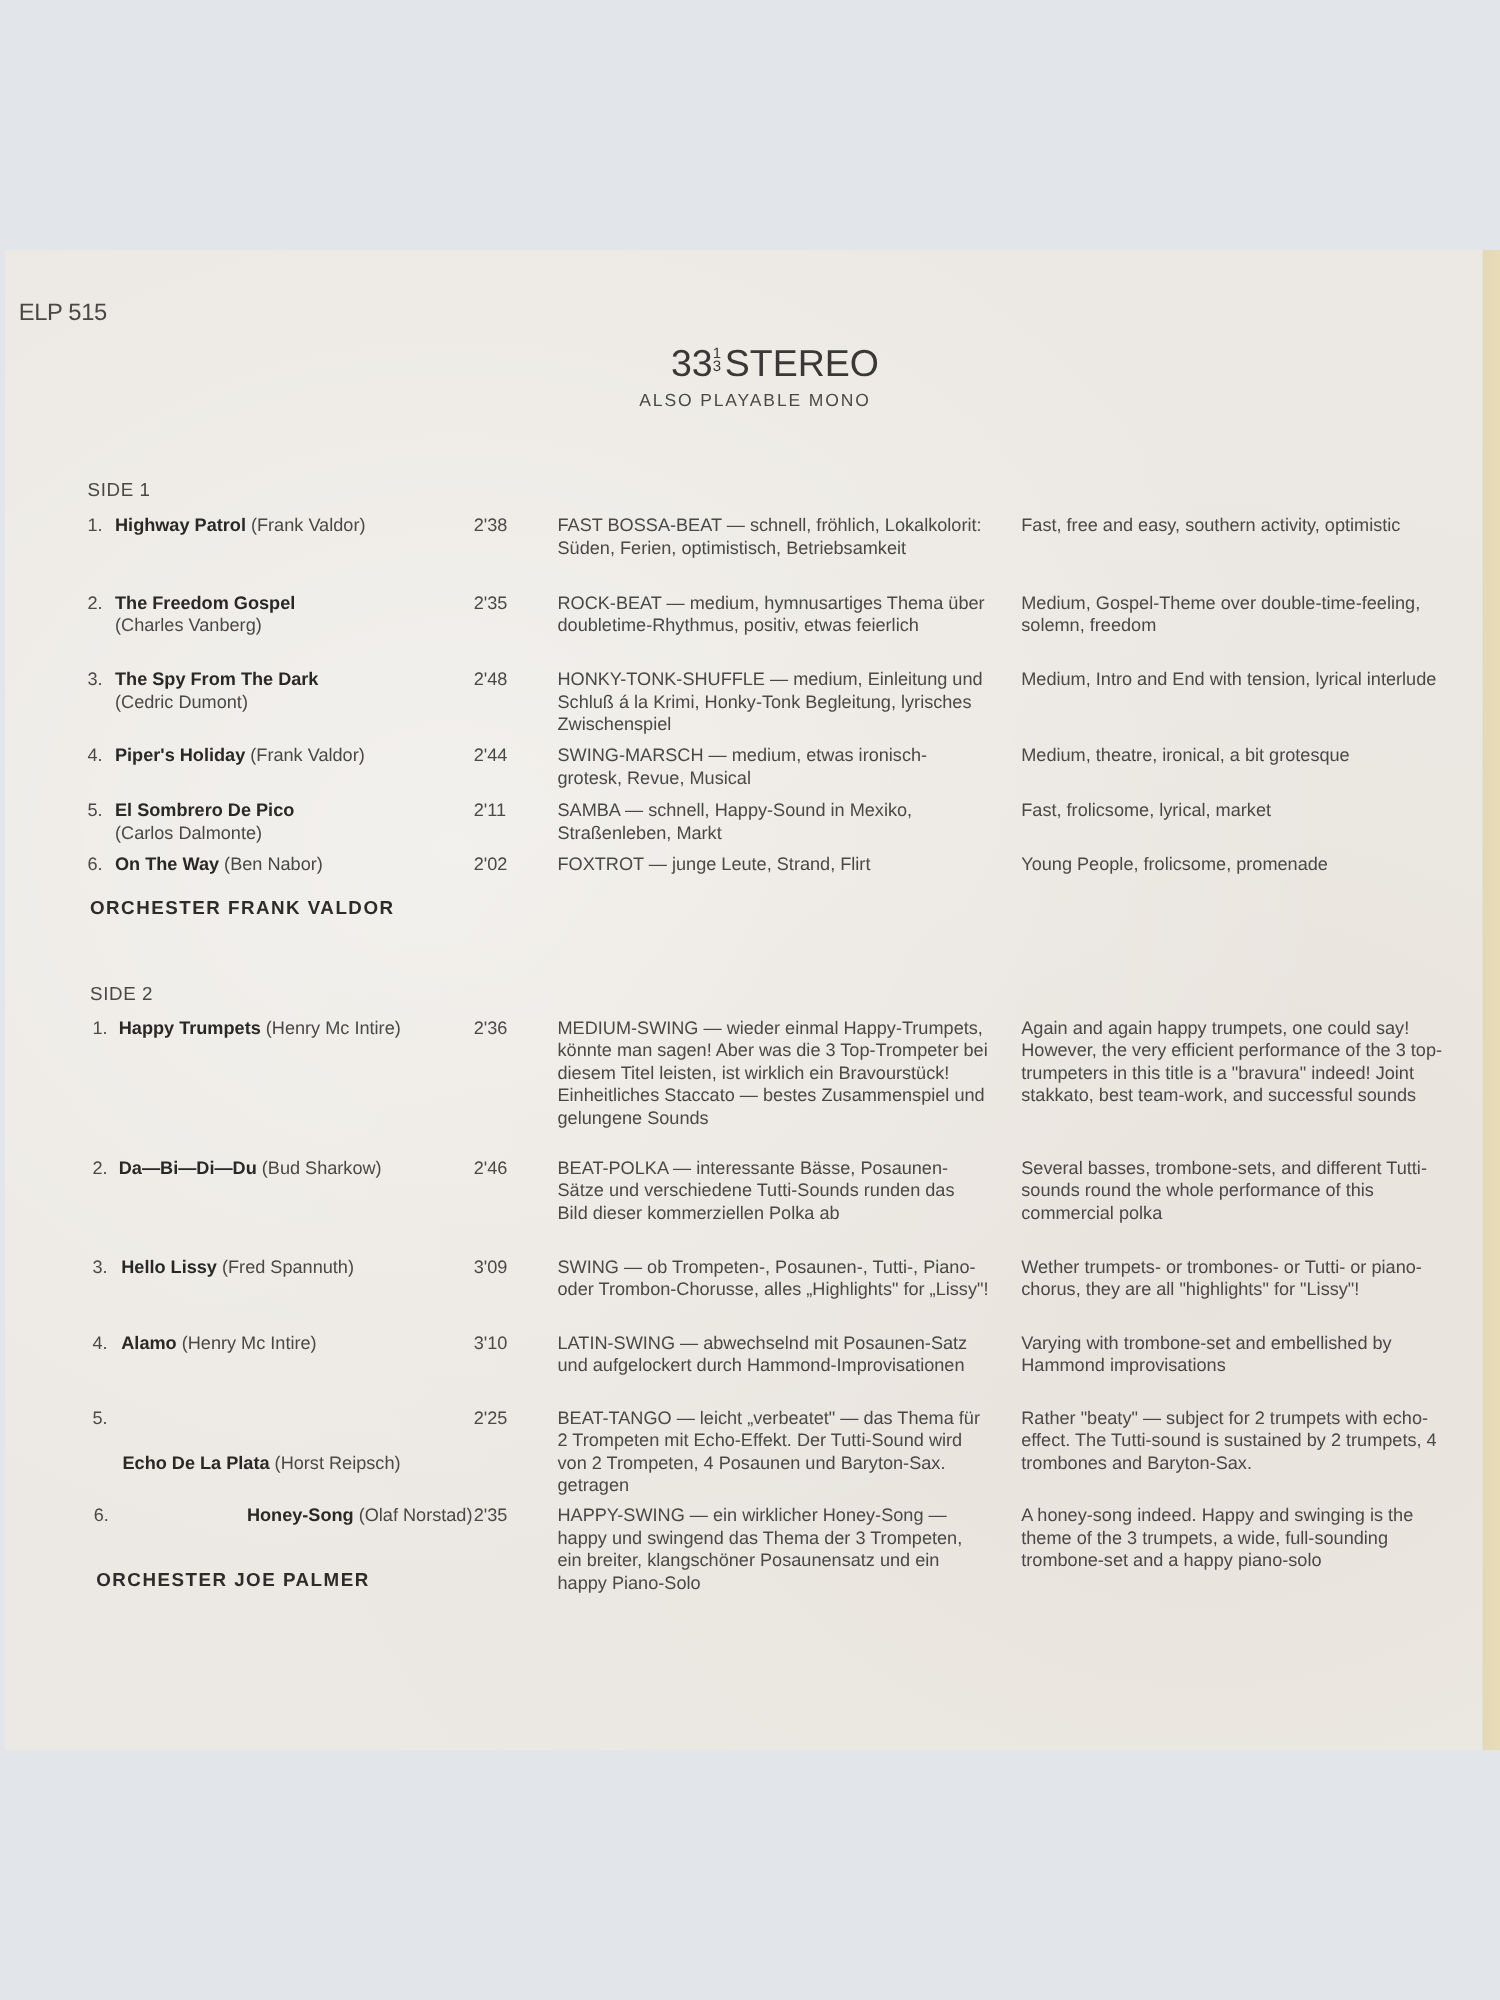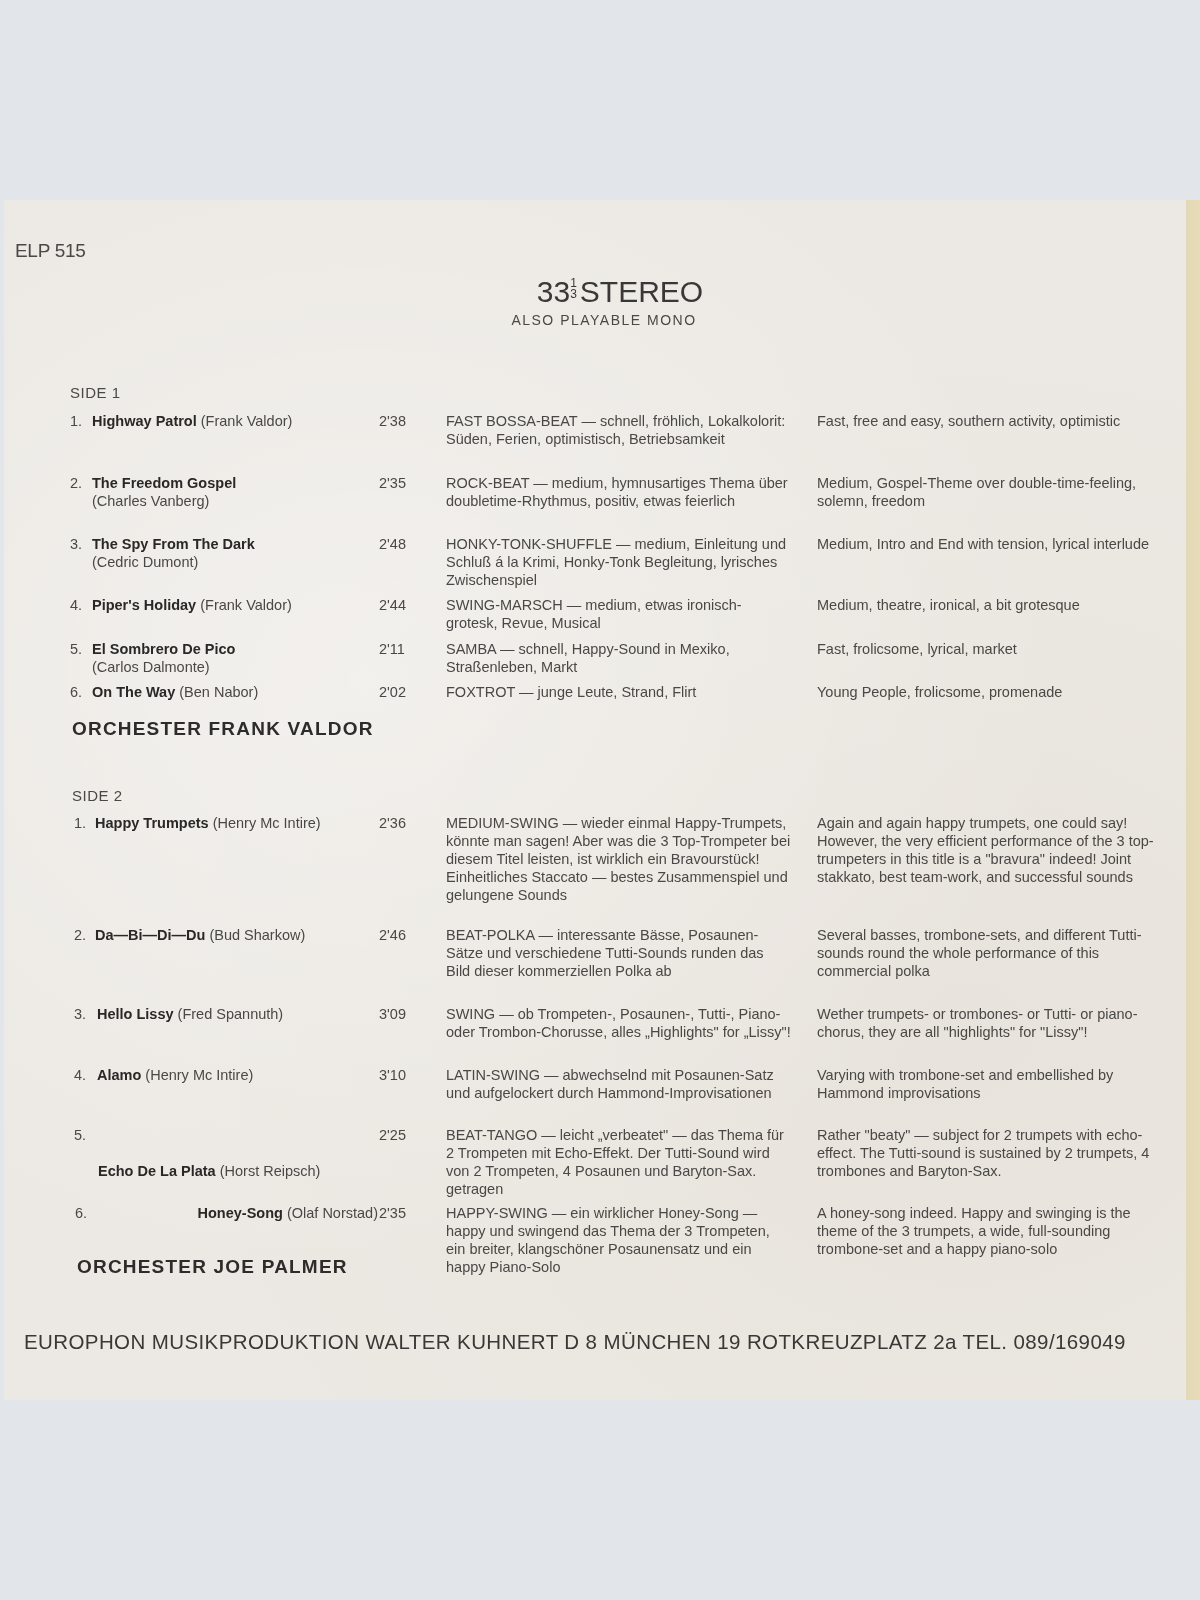--- a/index.html
+++ b/index.html
@@ -23,21 +23,21 @@
     .speed .frac span { display: block; }
     .mono-note { top: 112px; font-size: 14px; letter-spacing: 1.5px; color: #4a4846; }
     .side-label { position: absolute; font-size: 15px; color: #4a4846; letter-spacing: 0.5px; }
     .track { position: absolute; left: 0; width: 1200px; font-size: 14.5px; line-height: 18px; color: #4a4846; }
     .track .num { position: absolute; left: 66px; }
     .track .title { position: absolute; left: 88px; width: 280px; }
     .track .title b { color: #2a2826; font-weight: bold; }
     .track .dur { position: absolute; left: 375px; }
     .track .de { position: absolute; left: 442px; width: 345px; }
     .track .en { position: absolute; left: 813px; width: 350px; }
-    .orchestra { position: absolute; font-size: 19px; font-weight: bold; letter-spacing: 1.2px; color: #2e2c2a; }
+    .orchestra { position: absolute; font-size: 15px; font-weight: bold; letter-spacing: 1.2px; color: #2e2c2a; }
     .footer { position: absolute; left: 20px; top: 1130px; font-size: 20.5px; letter-spacing: 0.4px; color: #3a3836; white-space: nowrap; }
   </style>
 </head>
 <body>
 
 <div class="sheet">
   <div class="edge-strip"></div>
 
   <div class="catalog">ELP 515</div>
   <div class="header-center speed">
@@ -142,14 +142,13 @@
   <div class="track" style="top:1004px;">
     <span class="num" style="left:71px;">6.</span>
     <span class="title" style="left:94px;text-align:right;"><b>Honey-Song</b> <span>(Olaf Norstad)</span></span>
     <span class="dur">2'35</span>
     <span class="de">HAPPY-SWING — ein wirklicher Honey-Song — happy und swingend das Thema der 3 Trompeten, ein breiter, klangschöner Posaunensatz und ein happy Piano-Solo</span>
     <span class="en">A honey-song indeed. Happy and swinging is the theme of the 3 trumpets, a wide, full-sounding trombone-set and a happy piano-solo</span>
   </div>
 
   <div class="orchestra" style="left:73px; top:1056px;">ORCHESTER JOE PALMER</div>
 
-  <div class="footer">EUROPHON MUSIKPRODUKTION WALTER KUHNERT D 8 MÜNCHEN 19 ROTKREUZPLATZ 2a TEL. 089/169049</div>
 </div>
 
 </body></html>

